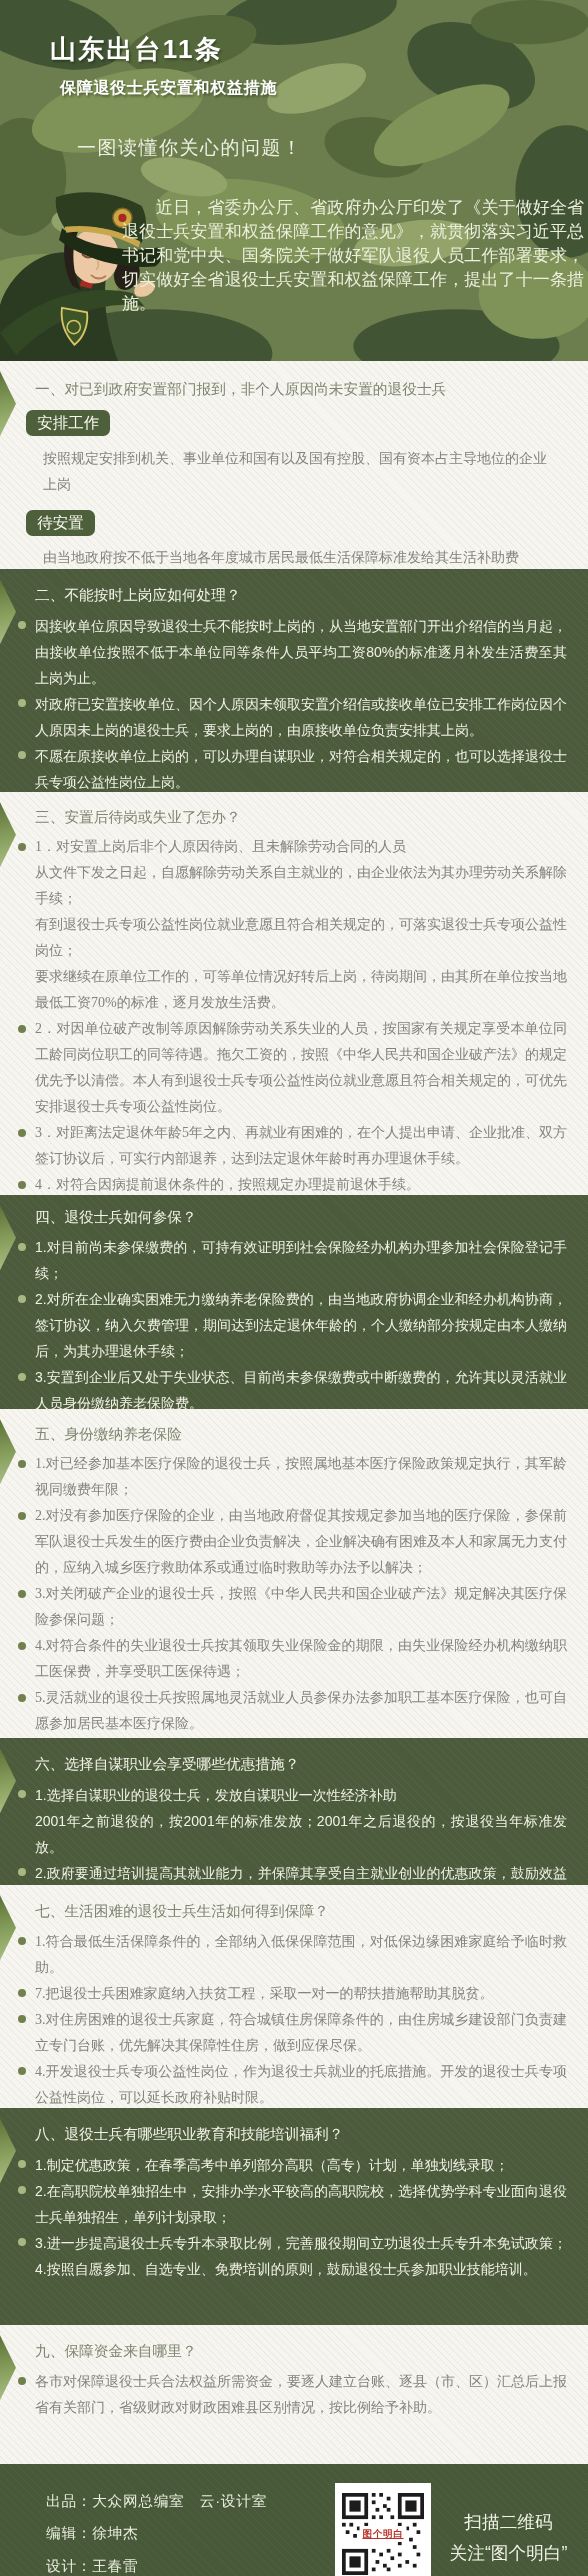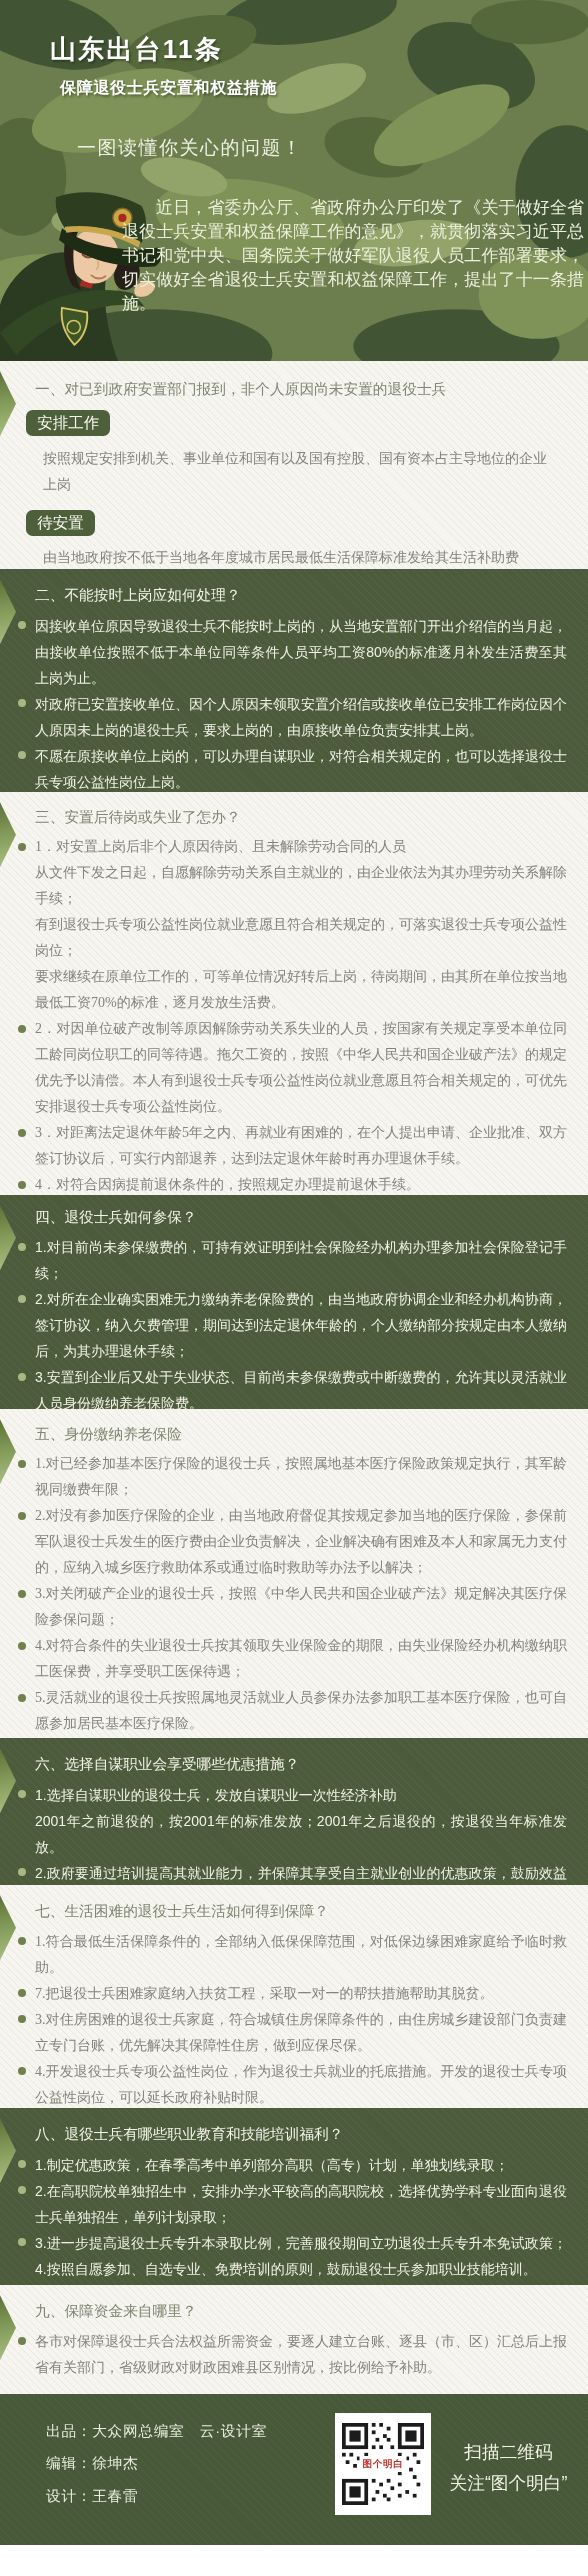--- a/index.html
+++ b/index.html
@@ -43,33 +43,33 @@
   .bdesc{font-size:14px;line-height:26px;margin:8px;}
 
   
   .s1{height:208px;padding-top:14.7px;}
   .s2{height:223px;}
   .s3{height:403px;padding-top:11.8px;}
   .s4{height:214px;padding-top:8.8px;}
   .s5{height:329px;padding-top:11.8px;}
   .s6{height:147px;}
   .s7{height:223px;}
-  .s8{height:177px;}
-  .s9{height:109px;}
+  .s8{height:217px;}
+  .s9{height:139px;}
 
   
   .footer{position:relative;width:589px;height:151px;background:#48593a;
           background-image:repeating-linear-gradient(45deg,rgba(255,255,255,.04) 0 0.7px,transparent 0.7px 5.9px);
           overflow:hidden;}
   .fline{position:absolute;left:46px;font-size:14.7px;color:#e9ecdc;margin:0;letter-spacing:0.7px;}
   .qrbox{position:absolute;left:335px;top:19px;width:96px;height:102px;background:#ffffff;
          display:flex;align-items:center;justify-content:center;}
   .qrlabel{position:absolute;left:50%;top:50%;transform:translate(-50%,-50%);
            background:#ffffff;color:#b9332a;font-size:9.6px;font-weight:bold;
-           padding:1.5px 2.9px;letter-spacing:0.7px;white-space:nowrap;}
+           padding:1.5px 2.9px;letter-spacing:0.7px;white-space:nowrap;text-decoration:underline;}
   .qcap{position:absolute;left:440px;width:137px;text-align:center;font-size:17.7px;
         color:#f0f2e4;margin:0;}
 </style>
 </head>
 <body>
 
 <div class="page">
 
   <div class="header">
     <svg class="camo" width="589" height="361" viewBox="0 0 800 490">

